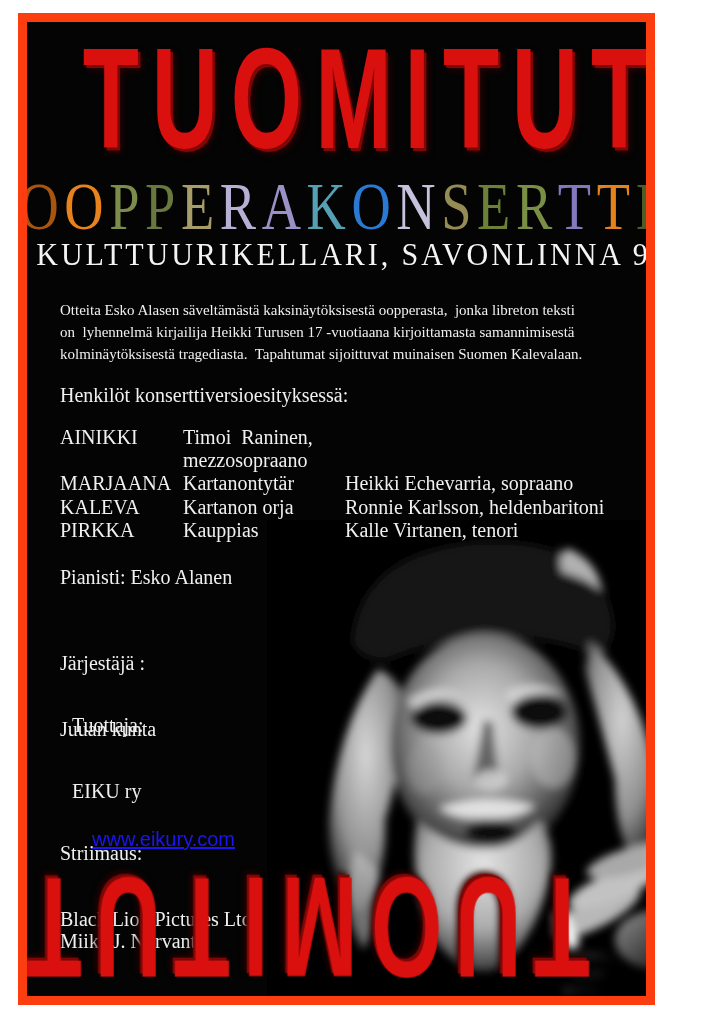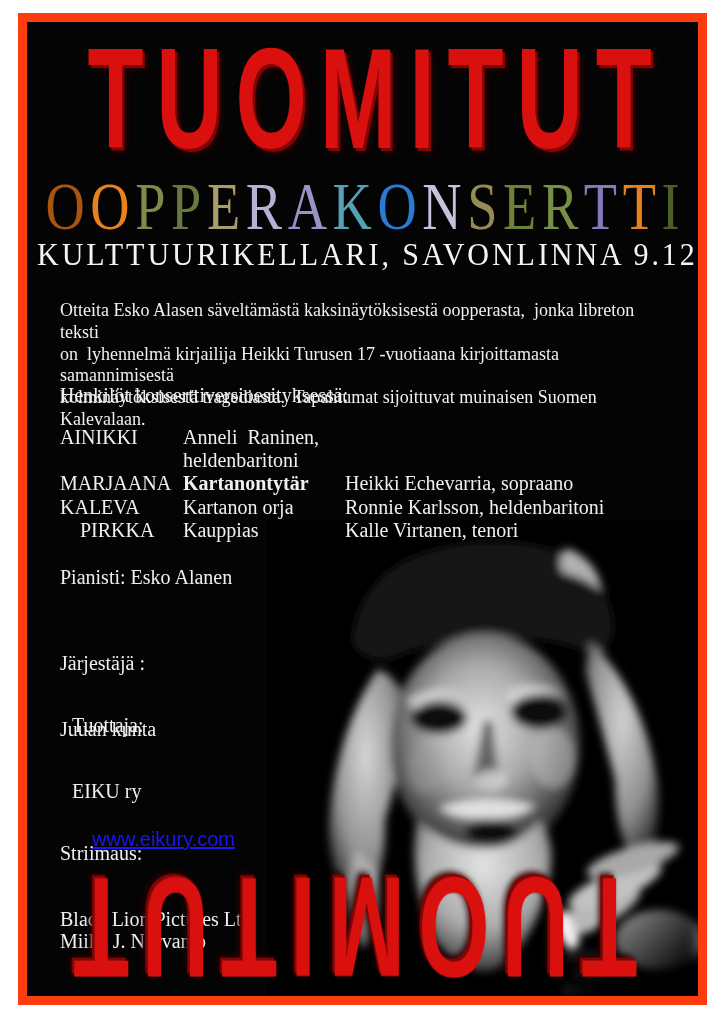--- a/index.html
+++ b/index.html
@@ -1,21 +1,21 @@
 <!DOCTYPE html>
 <html style="--frame: #fb3d0f; --titleRed: #d9100e; --titleRedDark: #7e0706; --link: #1b16f0; --bg: #040404;"><head>
 <meta charset="utf-8">
 <style>
   html,body{margin:0;padding:0;}
   body{
     width:724px;height:1024px;background:#ffffff;position:relative;overflow:hidden;
     font-family:"Liberation Serif",serif;
   }
   .poster{
-    position:absolute;left:18px;top:13px;width:689px;height:992px;
+    position:absolute;left:18px;top:13px;width:637px;height:992px;
     box-sizing:border-box;border:9px solid var(--frame,#fb3d0f);
     background:var(--bg,#040404);overflow:hidden;
   }
   
   .big-title{
     position:absolute;left:0;right:0;text-align:center;
     font-family:"Liberation Sans",sans-serif;font-weight:700;
     font-size:112px;line-height:112px;letter-spacing:0.14em;
     color:var(--titleRed,#d9100e);
     text-shadow:3px 2px 0 var(--titleRedDark,#7e0706), 5px 4px 6px #300202;
@@ -30,21 +30,21 @@
     transform:scaleX(0.8);transform-origin:50% 0;white-space:nowrap;z-index:3;
   }
   
   .venue{
     position:absolute;left:0;right:0;top:217px;text-align:center;
     font-size:31px;line-height:31px;letter-spacing:3px;color:#f4f4f4;
     transform:scaleX(0.97);transform-origin:50% 0;white-space:nowrap;z-index:3;
   }
   
   .txt{color:#f0f0f0;font-size:20px;line-height:22px;white-space:pre-wrap;}
-  .desc{position:absolute;left:33px;top:278px;width:612px;font-size:18px;line-height:21.8px;z-index:3;}
+  .desc{position:absolute;left:33px;top:278px;width:612px;font-size:15px;line-height:21.8px;z-index:3;}
   .cast-header{position:absolute;left:33px;top:362px;z-index:3;}
   .cast-table{position:absolute;left:33px;top:404px;width:610px;z-index:3;}
   .cast-row{display:grid;grid-template-columns:123px 162px auto;line-height:23.2px;}
   .narrator{position:absolute;left:33px;top:506px;z-index:3;}
   .pianist{position:absolute;left:33px;top:544px;z-index:3;}
   .organizer{position:absolute;left:33px;top:586px;z-index:3;}
   .producer{position:absolute;left:45px;top:648px;z-index:3;}
   .streaming{position:absolute;left:33px;top:776px;z-index:3;}
   .weblink{
     display:inline-block;margin-top:3px;
@@ -80,24 +80,24 @@
       <span style="color: rgb(74, 95, 40);">I</span>
     </div>
 
   <div class="venue">KULTTUURIKELLARI, SAVONLINNA 9.12.20</div>
 
   <div class="desc txt"><div>Otteita Esko Alasen säveltämästä kaksinäytöksisestä oopperasta,  jonka libreton teksti</div><div>on  lyhennelmä kirjailija Heikki Turusen 17 -vuotiaana kirjoittamasta samannimisestä</div><div>kolminäytöksisestä tragediasta.  Tapahtumat sijoittuvat muinaisen Suomen Kalevalaan.</div></div>
 
   <div class="cast-header txt">Henkilöt konserttiversioesityksessä:</div>
 
   <div class="cast-table">
-      <div class="cast-row txt"><span style="white-space: pre-wrap;">AINIKKI</span><span style="white-space: pre-wrap;">Anneli  Raninen, heldenbaritoni</span></div>
-      <div class="cast-row txt"><span style="white-space: pre-wrap;">MARJAANA</span><span style="white-space: pre-wrap; font-weight: bold;">Kartanontytär</span><span style="white-space: pre-wrap;">Heikki Echevarria, sopraano</span></div>
+      <div class="cast-row txt"><span style="white-space: pre-wrap;">AINIKKI</span><span style="white-space: pre-wrap;">Timoi  Raninen, mezzosopraano</span></div>
+      <div class="cast-row txt"><span style="white-space: pre-wrap;">MARJAANA</span><span style="white-space: pre-wrap;">Kartanontytär</span><span style="white-space: pre-wrap;">Heikki Echevarria, sopraano</span></div>
       <div class="cast-row txt"><span style="white-space: pre-wrap;">KALEVA</span><span style="white-space: pre-wrap;">Kartanon orja</span><span style="white-space: pre-wrap;">Ronnie Karlsson, heldenbaritoni</span></div>
-      <div class="cast-row txt"><span style="white-space: pre-wrap; margin-left: 20px;">PIRKKA</span><span style="white-space: pre-wrap;">Kauppias</span><span style="white-space: pre-wrap;">Kalle Virtanen, tenori</span></div>
+      <div class="cast-row txt"><span style="white-space: pre-wrap;">PIRKKA</span><span style="white-space: pre-wrap;">Kauppias</span><span style="white-space: pre-wrap;">Kalle Virtanen, tenori</span></div>
     </div>
 
 
   <div class="pianist txt">Pianisti: Esko Alanen</div>
 
   <div class="organizer txt">
     <div>Järjestäjä :</div>
     <div>Juuan kunta</div>
   </div>
 

